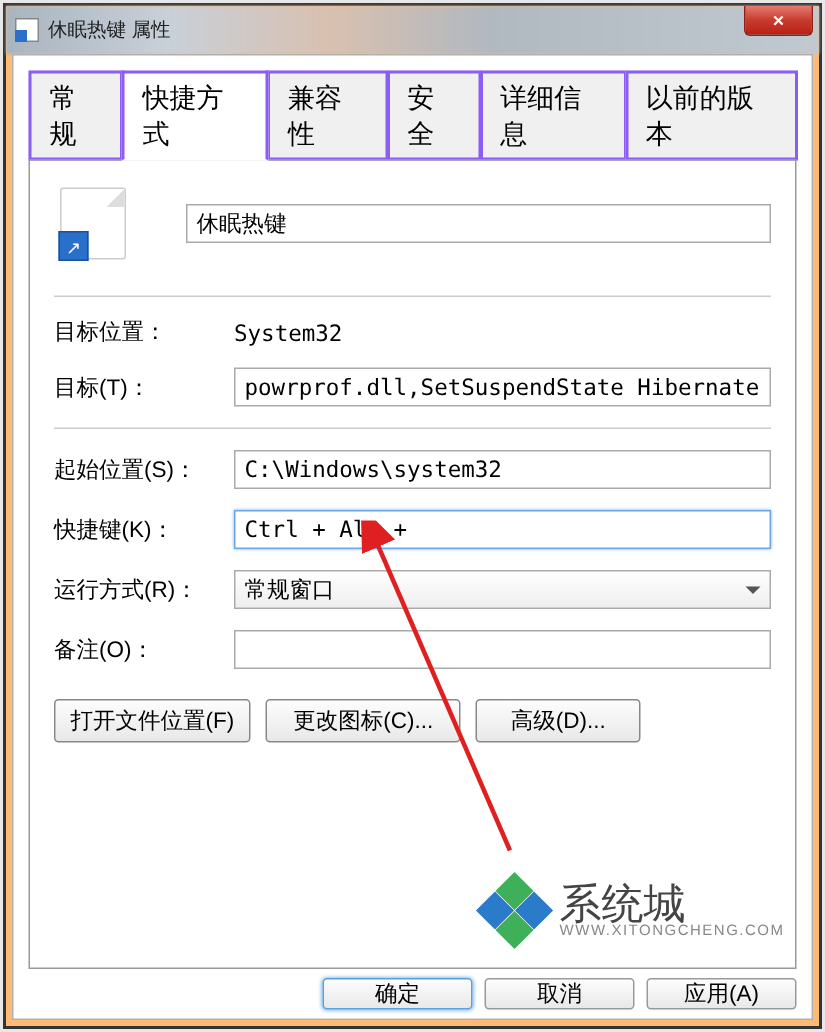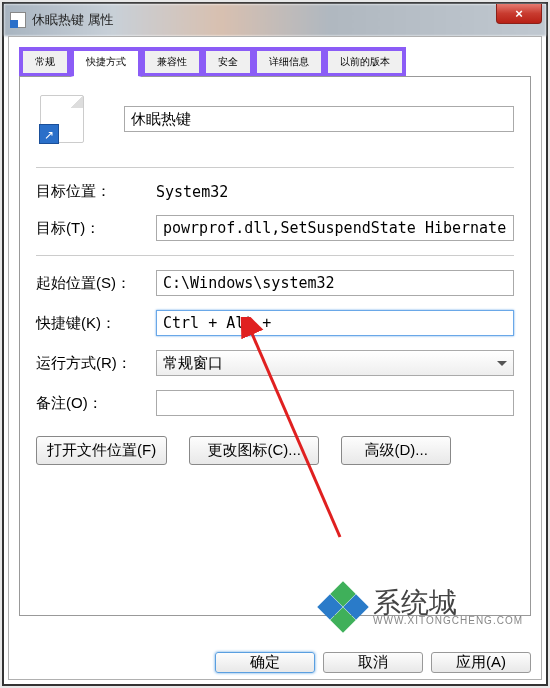--- a/index.html
+++ b/index.html
@@ -11,21 +11,21 @@
     background: #e8e8e8;
     position: relative;
     overflow: hidden;
   }
   .outer-frame {
     border: 2px solid #333;
     width: 546px;
     height: 684px;
     margin: 2px;
     position: relative;
-    background: #ffffff;
+    background: #fdba74;
   }
   .blur-bg {
     position: absolute;
     top: 0; left: 0; right: 0;
     height: 32px;
     background: linear-gradient(to right, #a8b4c0 0%, #c8d0d8 20%, #d8c0b0 40%, #b0b8c0 60%, #c0c8d0 100%);
     filter: blur(1px);
   }
   .titlebar {
     position: relative;
@@ -77,23 +77,23 @@
     background: #fff;
     border: 1px solid #b0b0b0;
   }
   .tabs {
     display: flex;
     padding: 10px 10px 0 10px;
     position: relative;
   }
   .tab {
     padding: 4px 12px;
-    border: 4px solid #8b5cf6;
+    border: 2px solid #8b5cf6;
     background: #f0f0f0;
-    font-size: 10px;
+    font-size: 18px;
     margin-right: -1px;
     position: relative;
     cursor: pointer;
   }
   .tab.active {
     background: #fff;
     border-bottom: 1px solid #fff;
     z-index: 2;
   }
   .tab-content {
@@ -203,21 +203,21 @@
     cursor: pointer;
   }
   .dropdown-arrow {
     width: 0; height: 0;
     border-left: 5px solid transparent;
     border-right: 5px solid transparent;
     border-top: 5px solid #555;
   }
   .button-row {
     display: flex;
-    gap: 22px;
+    gap: 10px;
     margin-top: 20px;
   }
   .win-btn {
     padding: 4px 10px;
     border: 1px solid #888;
     background: linear-gradient(to bottom, #fdfdfd, #e8e8e8);
     border-radius: 3px;
     font-size: 15px;
     font-family: inherit;
     cursor: pointer;

